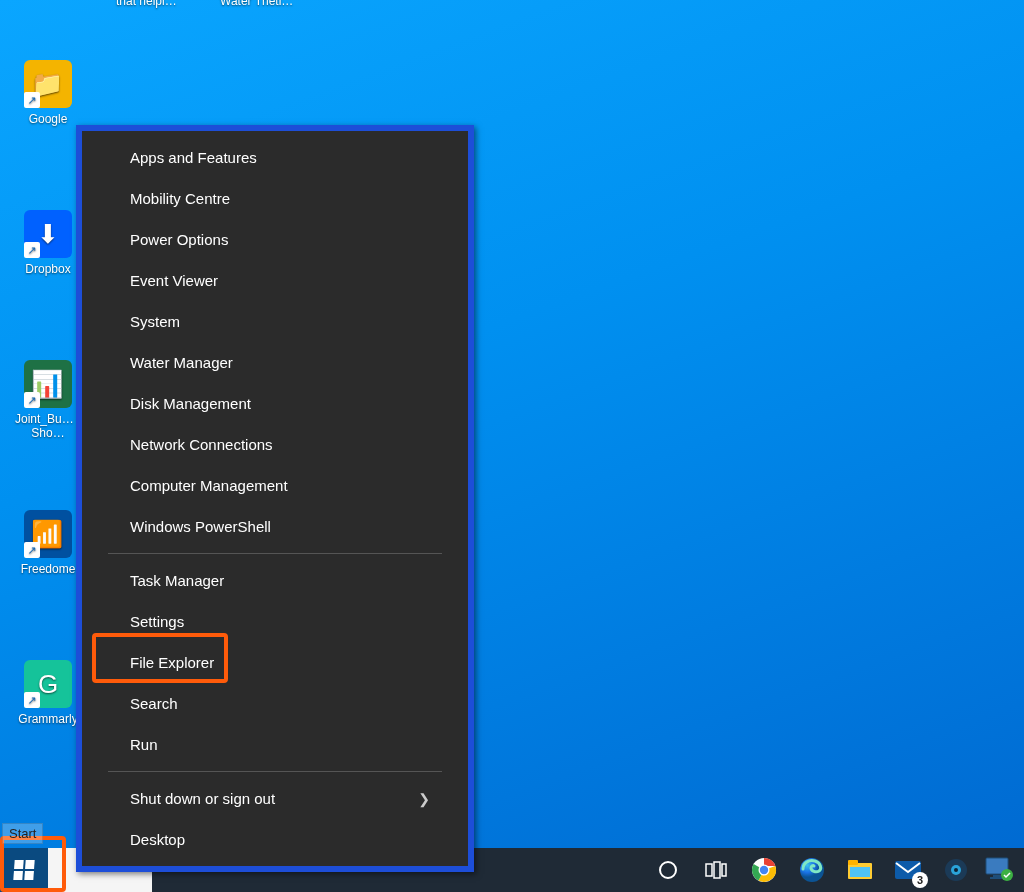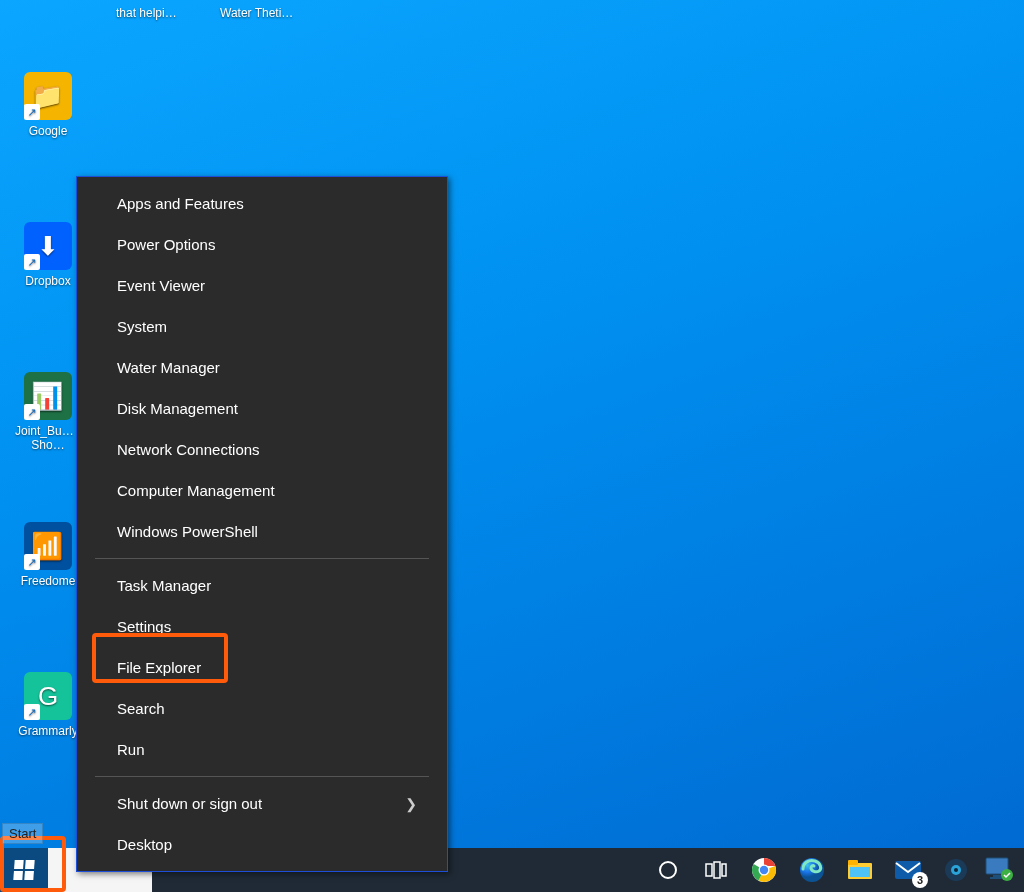--- a/index.html
+++ b/index.html
@@ -10,21 +10,20 @@
     overflow: hidden;
     font-family: "Segoe UI", Arial, sans-serif;
     background: linear-gradient(160deg, #0aa6ff 0%, #0090f0 40%, #0068d0 100%);
     position: relative;
   }
 
   
   .desktop {
     position: absolute;
     inset: 0;
-    margin-top: 12px;
   }
   .desktop-icon {
     position: absolute;
     width: 76px;
     text-align: center;
     font-size: 12px;
     color: #fff;
     text-shadow: 0 1px 2px rgba(0,0,0,0.6);
   }
   .desktop-icon .glyph {
@@ -53,23 +52,23 @@
   }
 
   
   .winx-menu {
     position: absolute;
     left: 76px;
     bottom: 20px;
     width: 354px;
     background: #2b2b2b;
     color: #fff;
-    border: 1px solid #1d4ed8;
+    border: 6px solid #1d4ed8;
     box-shadow: 2px 2px 6px rgba(0,0,0,0.5);
-    padding: 6px 8px;
+    padding: 6px 16px;
     z-index: 10;
   }
   .winx-item {
     padding: 12px 22px 12px 32px;
     font-size: 15px;
     cursor: default;
     display: flex;
     align-items: center;
     justify-content: space-between;
   }
@@ -242,20 +241,23 @@
       </div>
     </div>
 </div>
 
 <div class="winx-menu">
   <div id="winx-g1">
       <div class="winx-item">
         <span>Apps and Features</span>
       </div>
       <div class="winx-item">
+        <span>Mobility Centre</span>
+      </div>
+      <div class="winx-item">
         <span>Power Options</span>
       </div>
       <div class="winx-item">
         <span>Event Viewer</span>
       </div>
       <div class="winx-item">
         <span>System</span>
       </div>
       <div class="winx-item">
         <span>Water Manager</span>

